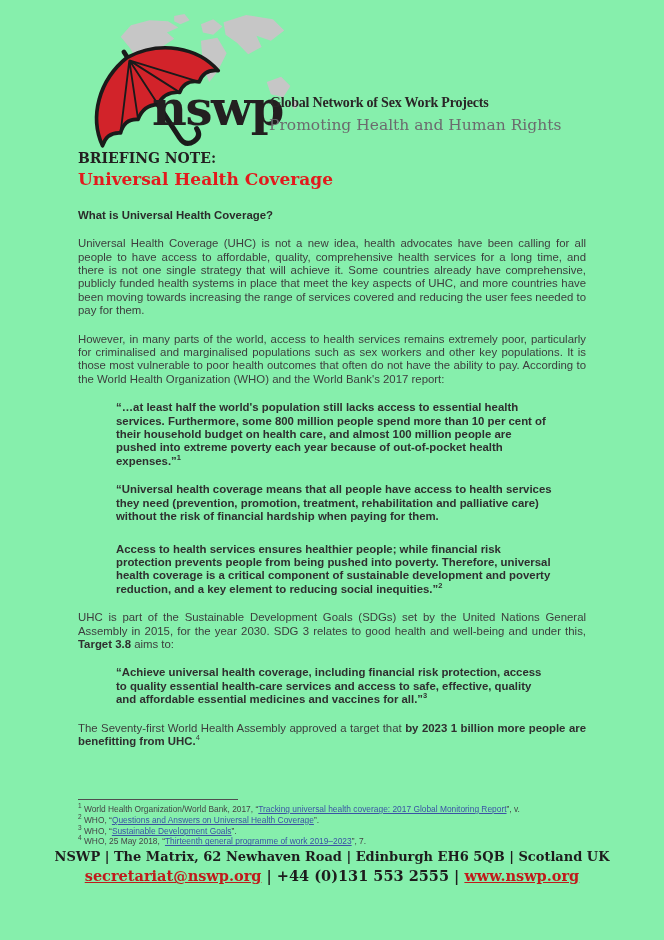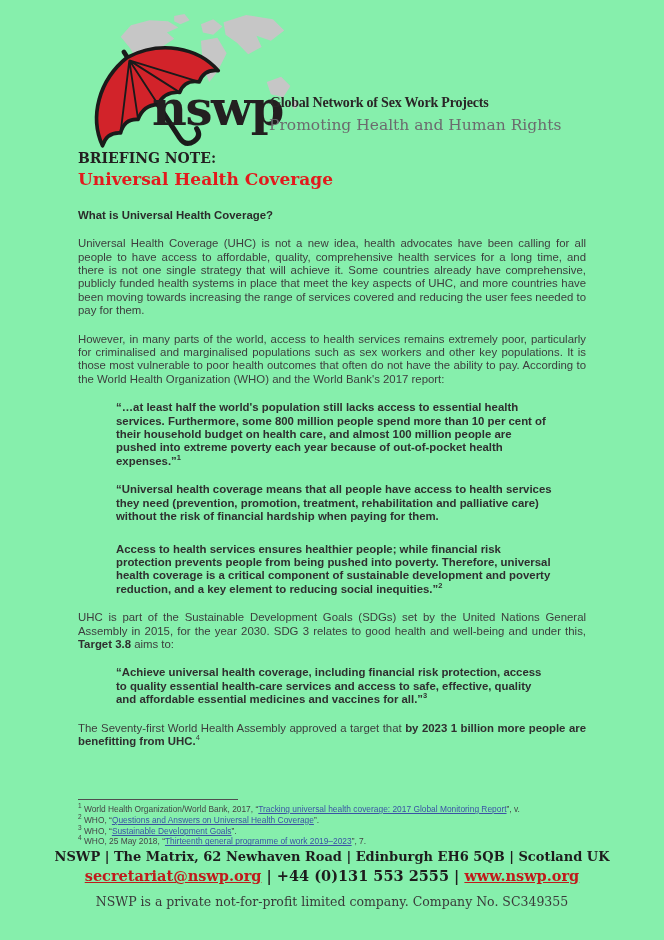--- a/index.html
+++ b/index.html
@@ -122,16 +122,15 @@
     <div class="fn"><sup>2</sup> <span>WHO, “</span><span class="fn-link">Questions and Answers on Universal Health Coverage</span><span>”.</span></div>
 
     <div class="fn"><sup>3</sup> <span>WHO, “</span><span class="fn-link">Sustainable Development Goals</span><span>”.</span></div>
 
     <div class="fn"><sup>4</sup> <span>WHO, 25 May 2018, “</span><span class="fn-link">Thirteenth general programme of work 2019–2023</span><span>”, 7.</span></div>
   </div>
 
   <div class="footer">
     <div class="footer-line1">NSWP | The Matrix, 62 Newhaven Road | Edinburgh EH6 5QB | Scotland UK</div>
     <div class="footer-line2"><span class="red-link" style="color:#bf1b1b;">secretariat@nswp.org</span><span> | +44 (0)131 553 2555 | </span><span class="red-link" style="color:#bf1b1b;">www.nswp.org</span></div>
-    <div class="footer-line3">NSWP is a private not-for-profit limited company. Company No. SC349355</div>
   </div>
 
 </div>
 
 </body></html>

